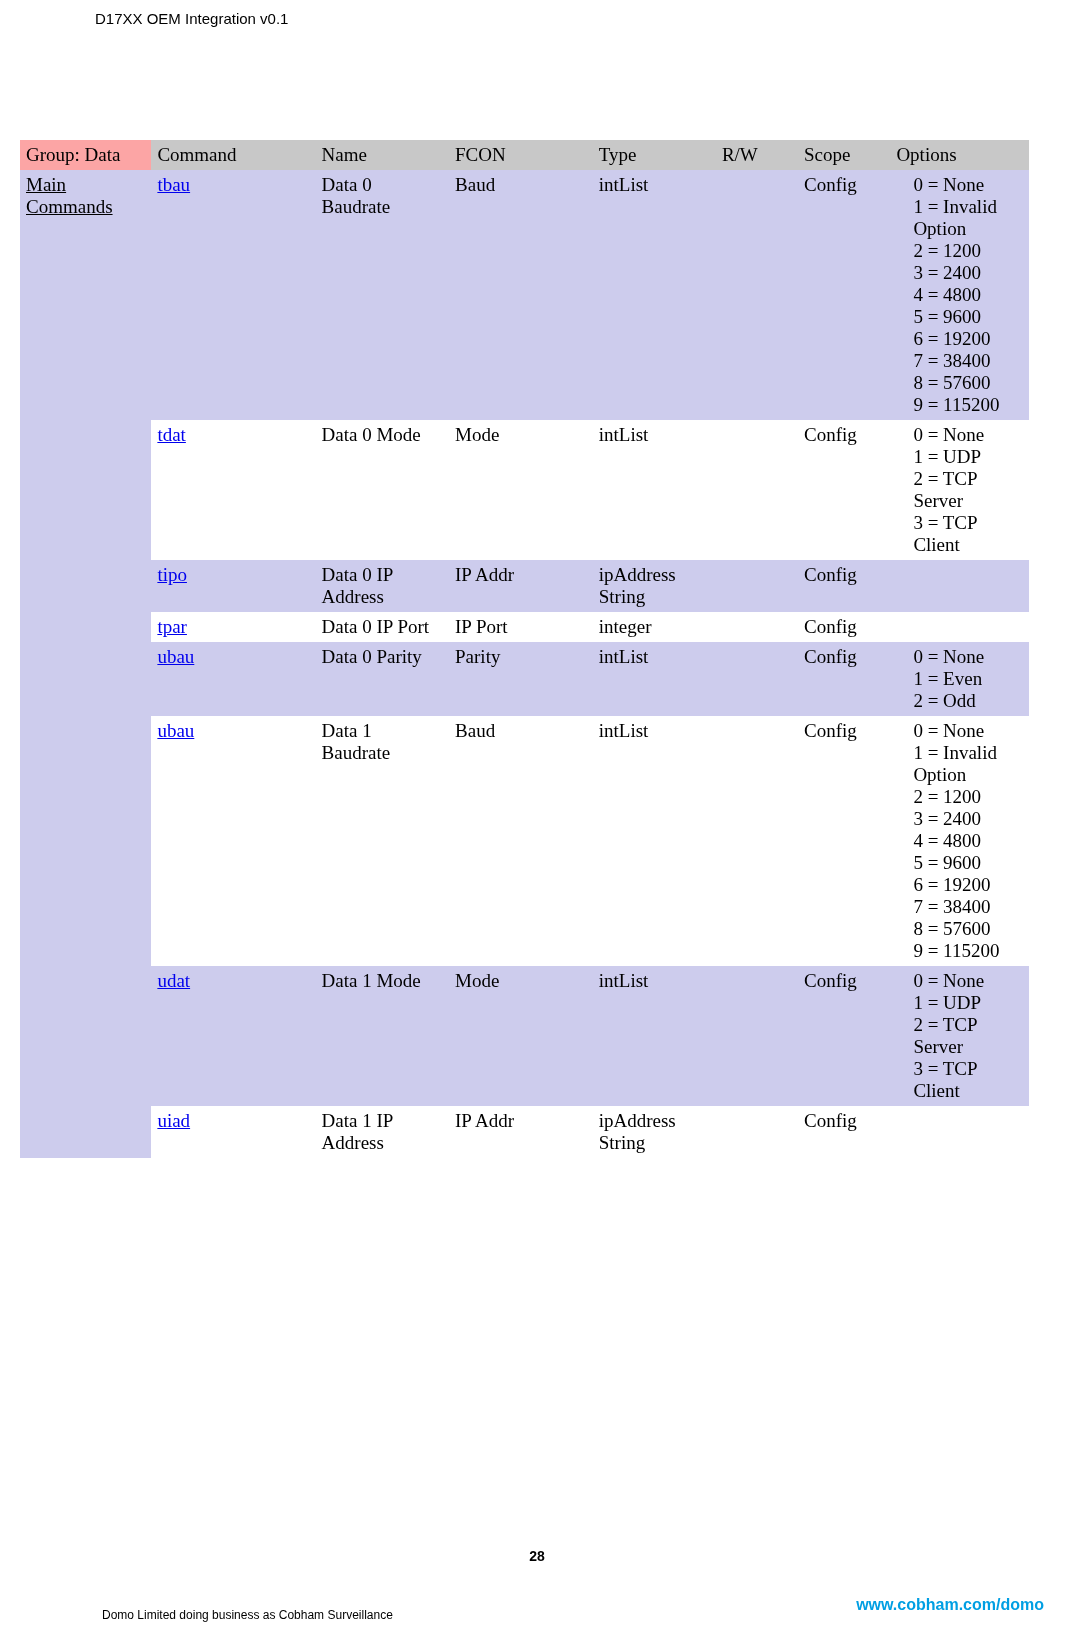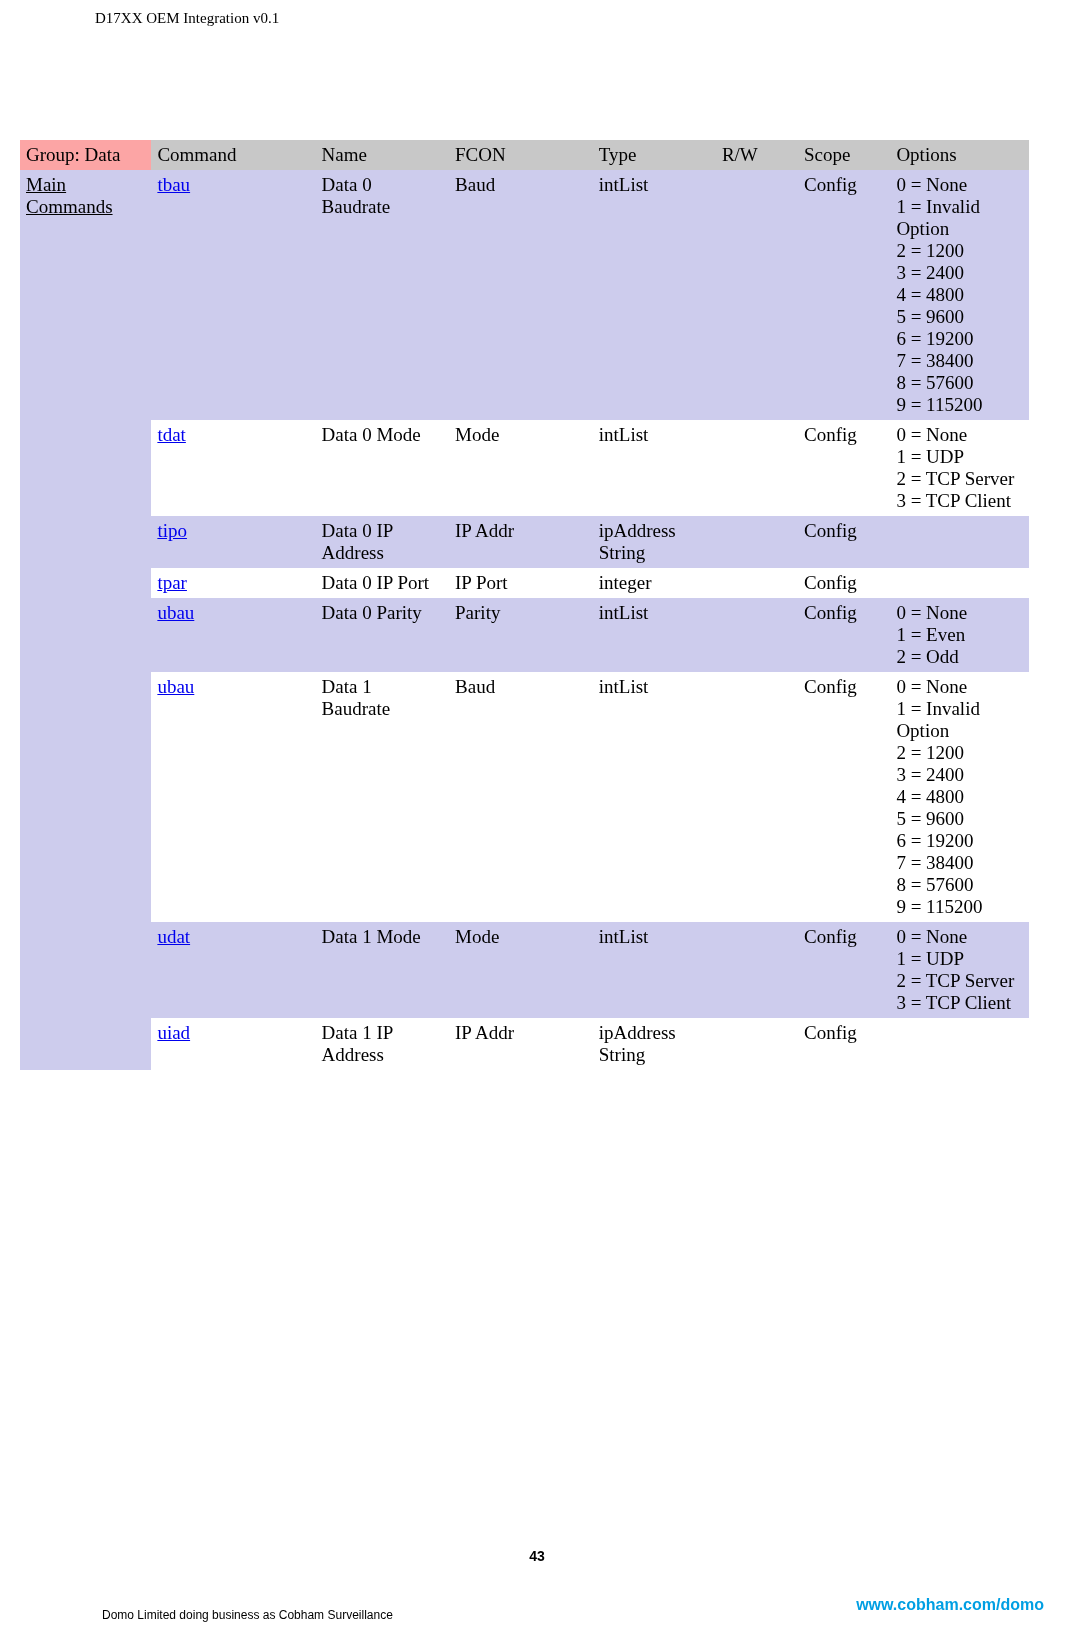--- a/index.html
+++ b/index.html
@@ -13,21 +13,21 @@
     width: 1074px;
     height: 1644px;
     position: relative;
     box-sizing: border-box;
     padding: 0 95px;
   }
   .doc-title {
     position: absolute;
     top: 10px;
     left: 95px;
-    font-family: Liberation Serif, serif;
+    font-family: Liberation Sans, sans-serif;
     font-size: 15px;
     color: #000;
   }
   .logo {
     position: absolute;
     top: 12px;
     right: 30px;
   }
   .logo svg { display: block; }
   .content {
@@ -58,21 +58,21 @@
   td.rowlabel {
     background: #eeeeee;
     font-weight: bold;
     text-decoration: underline;
   }
   tr.shade td { background: #cdcced; }
   a.cmd-link {
     color: #0000ee;
     text-decoration: underline;
   }
-  .opts-line { display: block; }
+  .opts-line { display: block; margin-left: 17px; }
   .page-num {
     position: absolute;
     bottom: 80px;
     left: 0;
     width: 100%;
     text-align: center;
     font-family: Verdana, Geneva, sans-serif;
     font-size: 14px;
     font-weight: bold;
   }
@@ -233,16 +233,16 @@
             <td>IP Addr</td>
             <td>ipAddress String</td>
             <td></td>
             <td>Config</td>
             <td></td>
           </tr>
         </tbody>
     </table>
   </div>
 
-  <div class="page-num">43</div>
+  <div class="page-num">28</div>
   <div class="footer-left">Domo Limited doing business as Cobham Surveillance</div>
   <div class="footer-right">www.cobham.com/domo</div>
 </div>
 
 </body></html>

